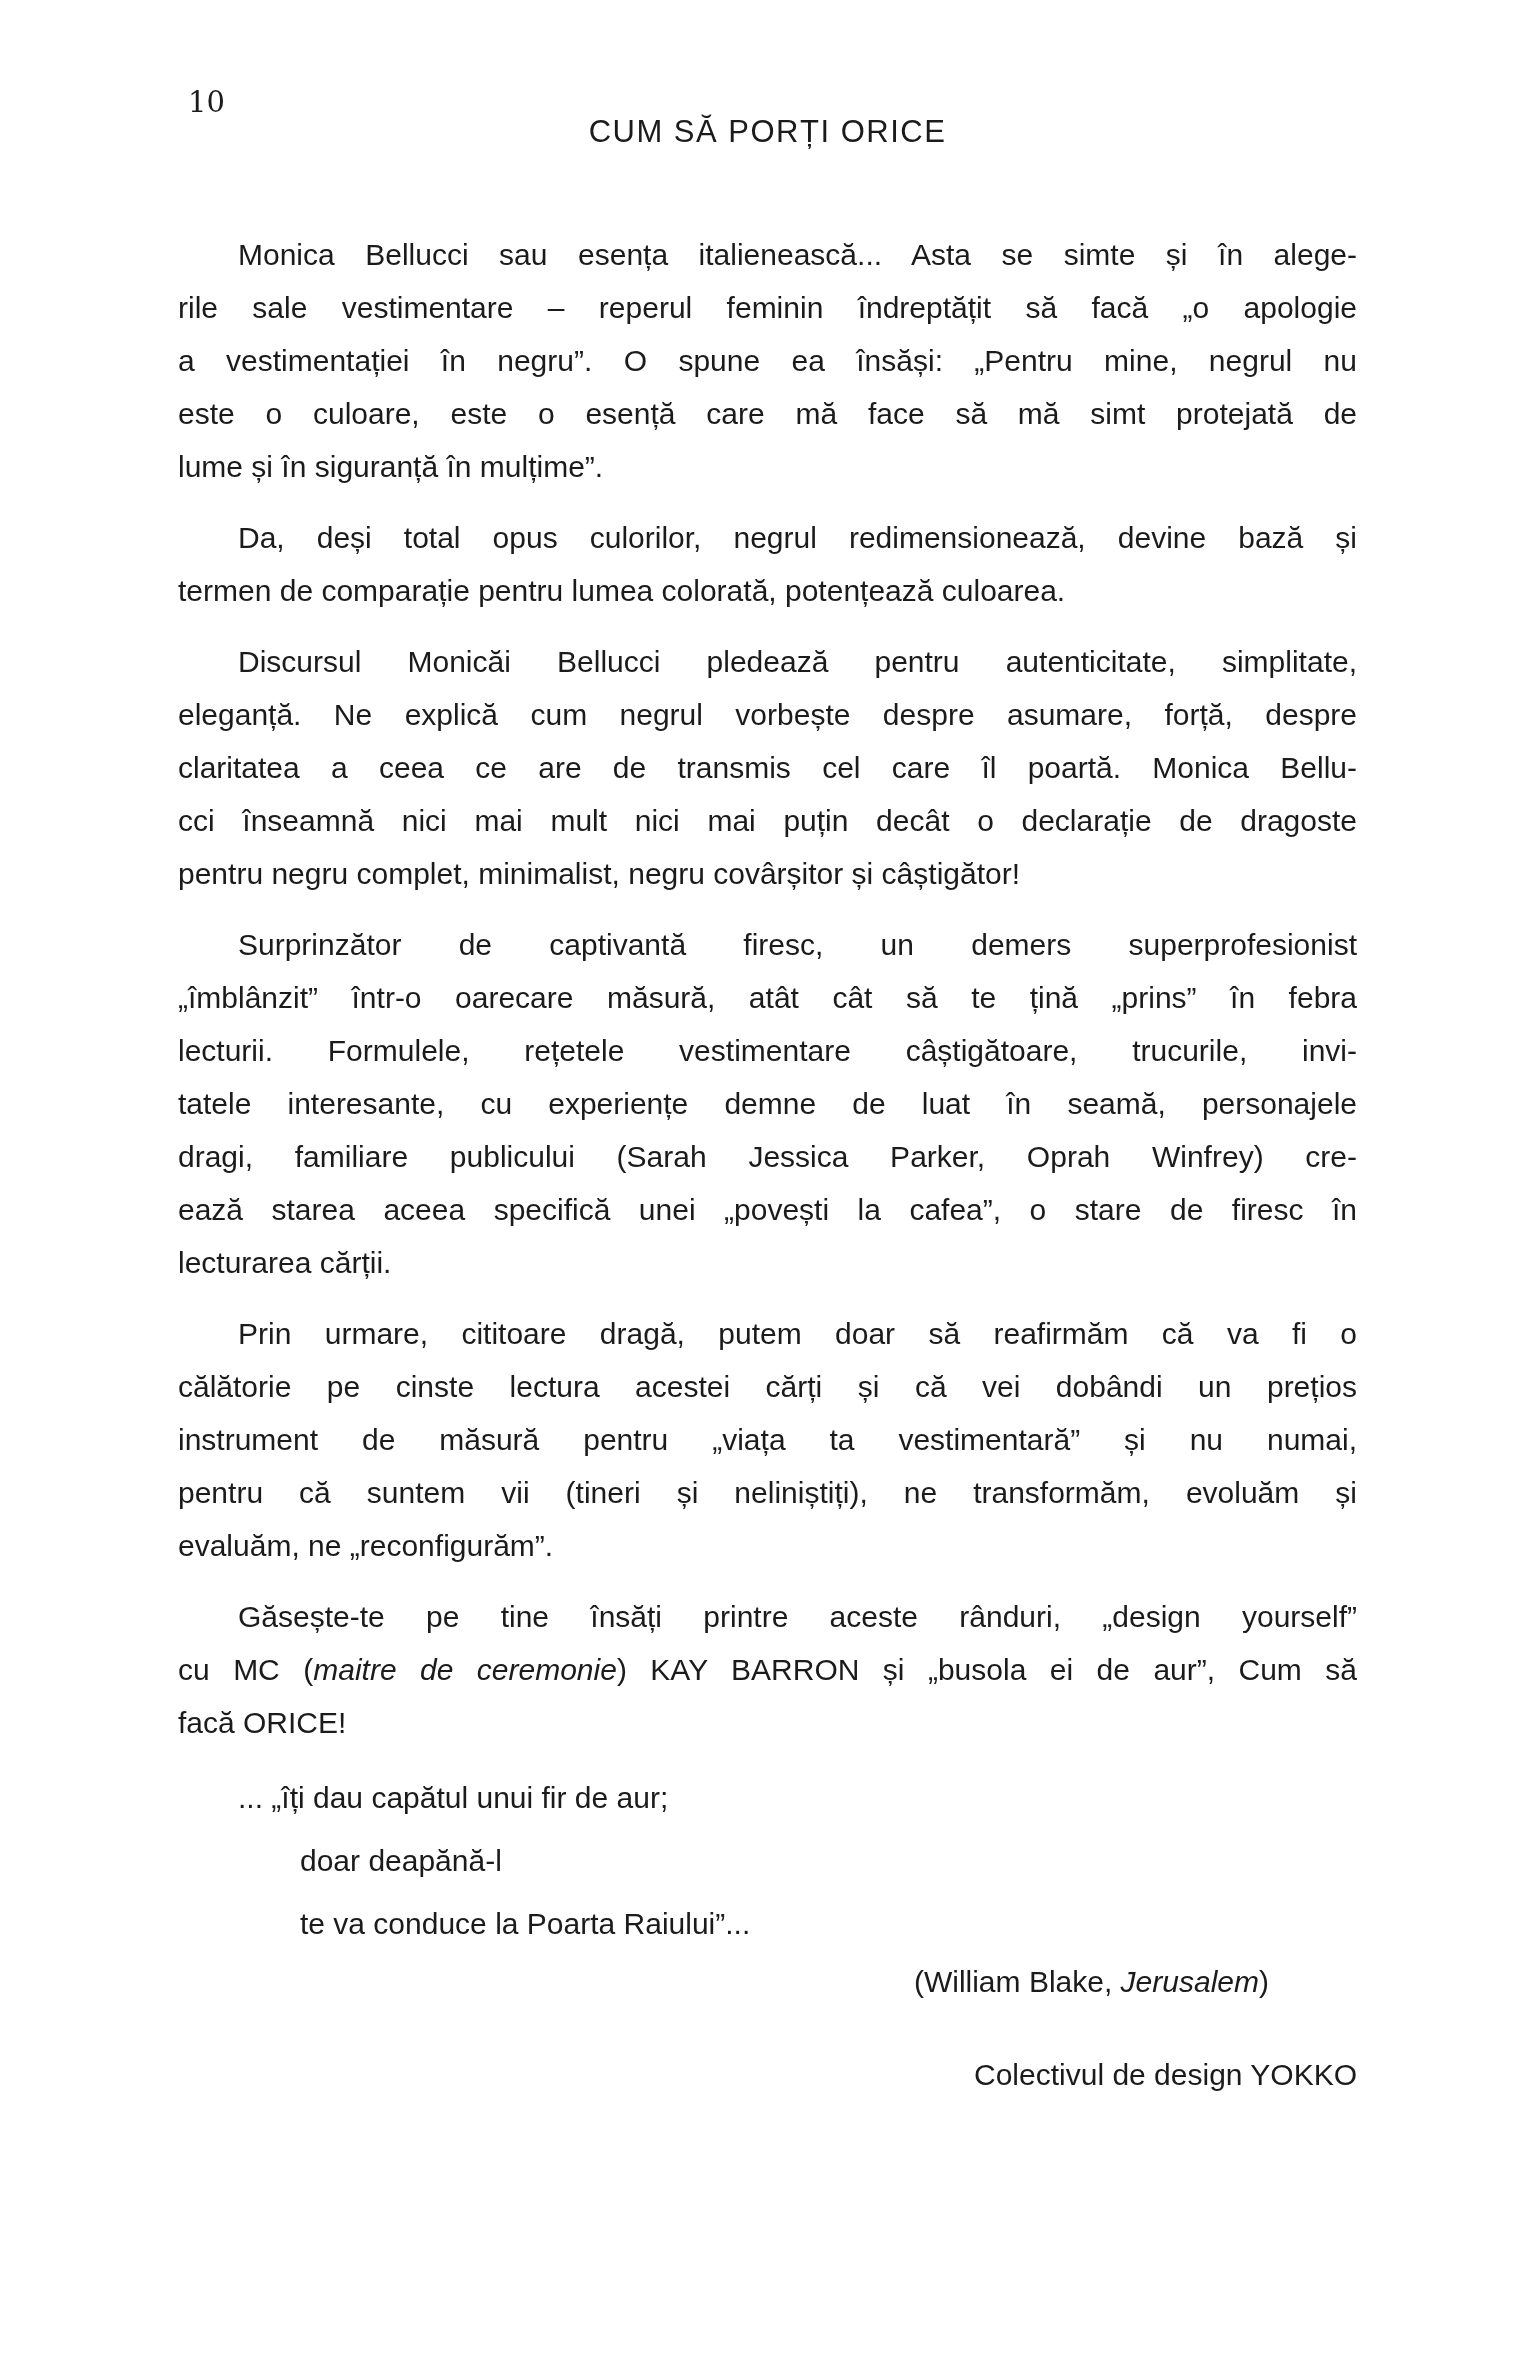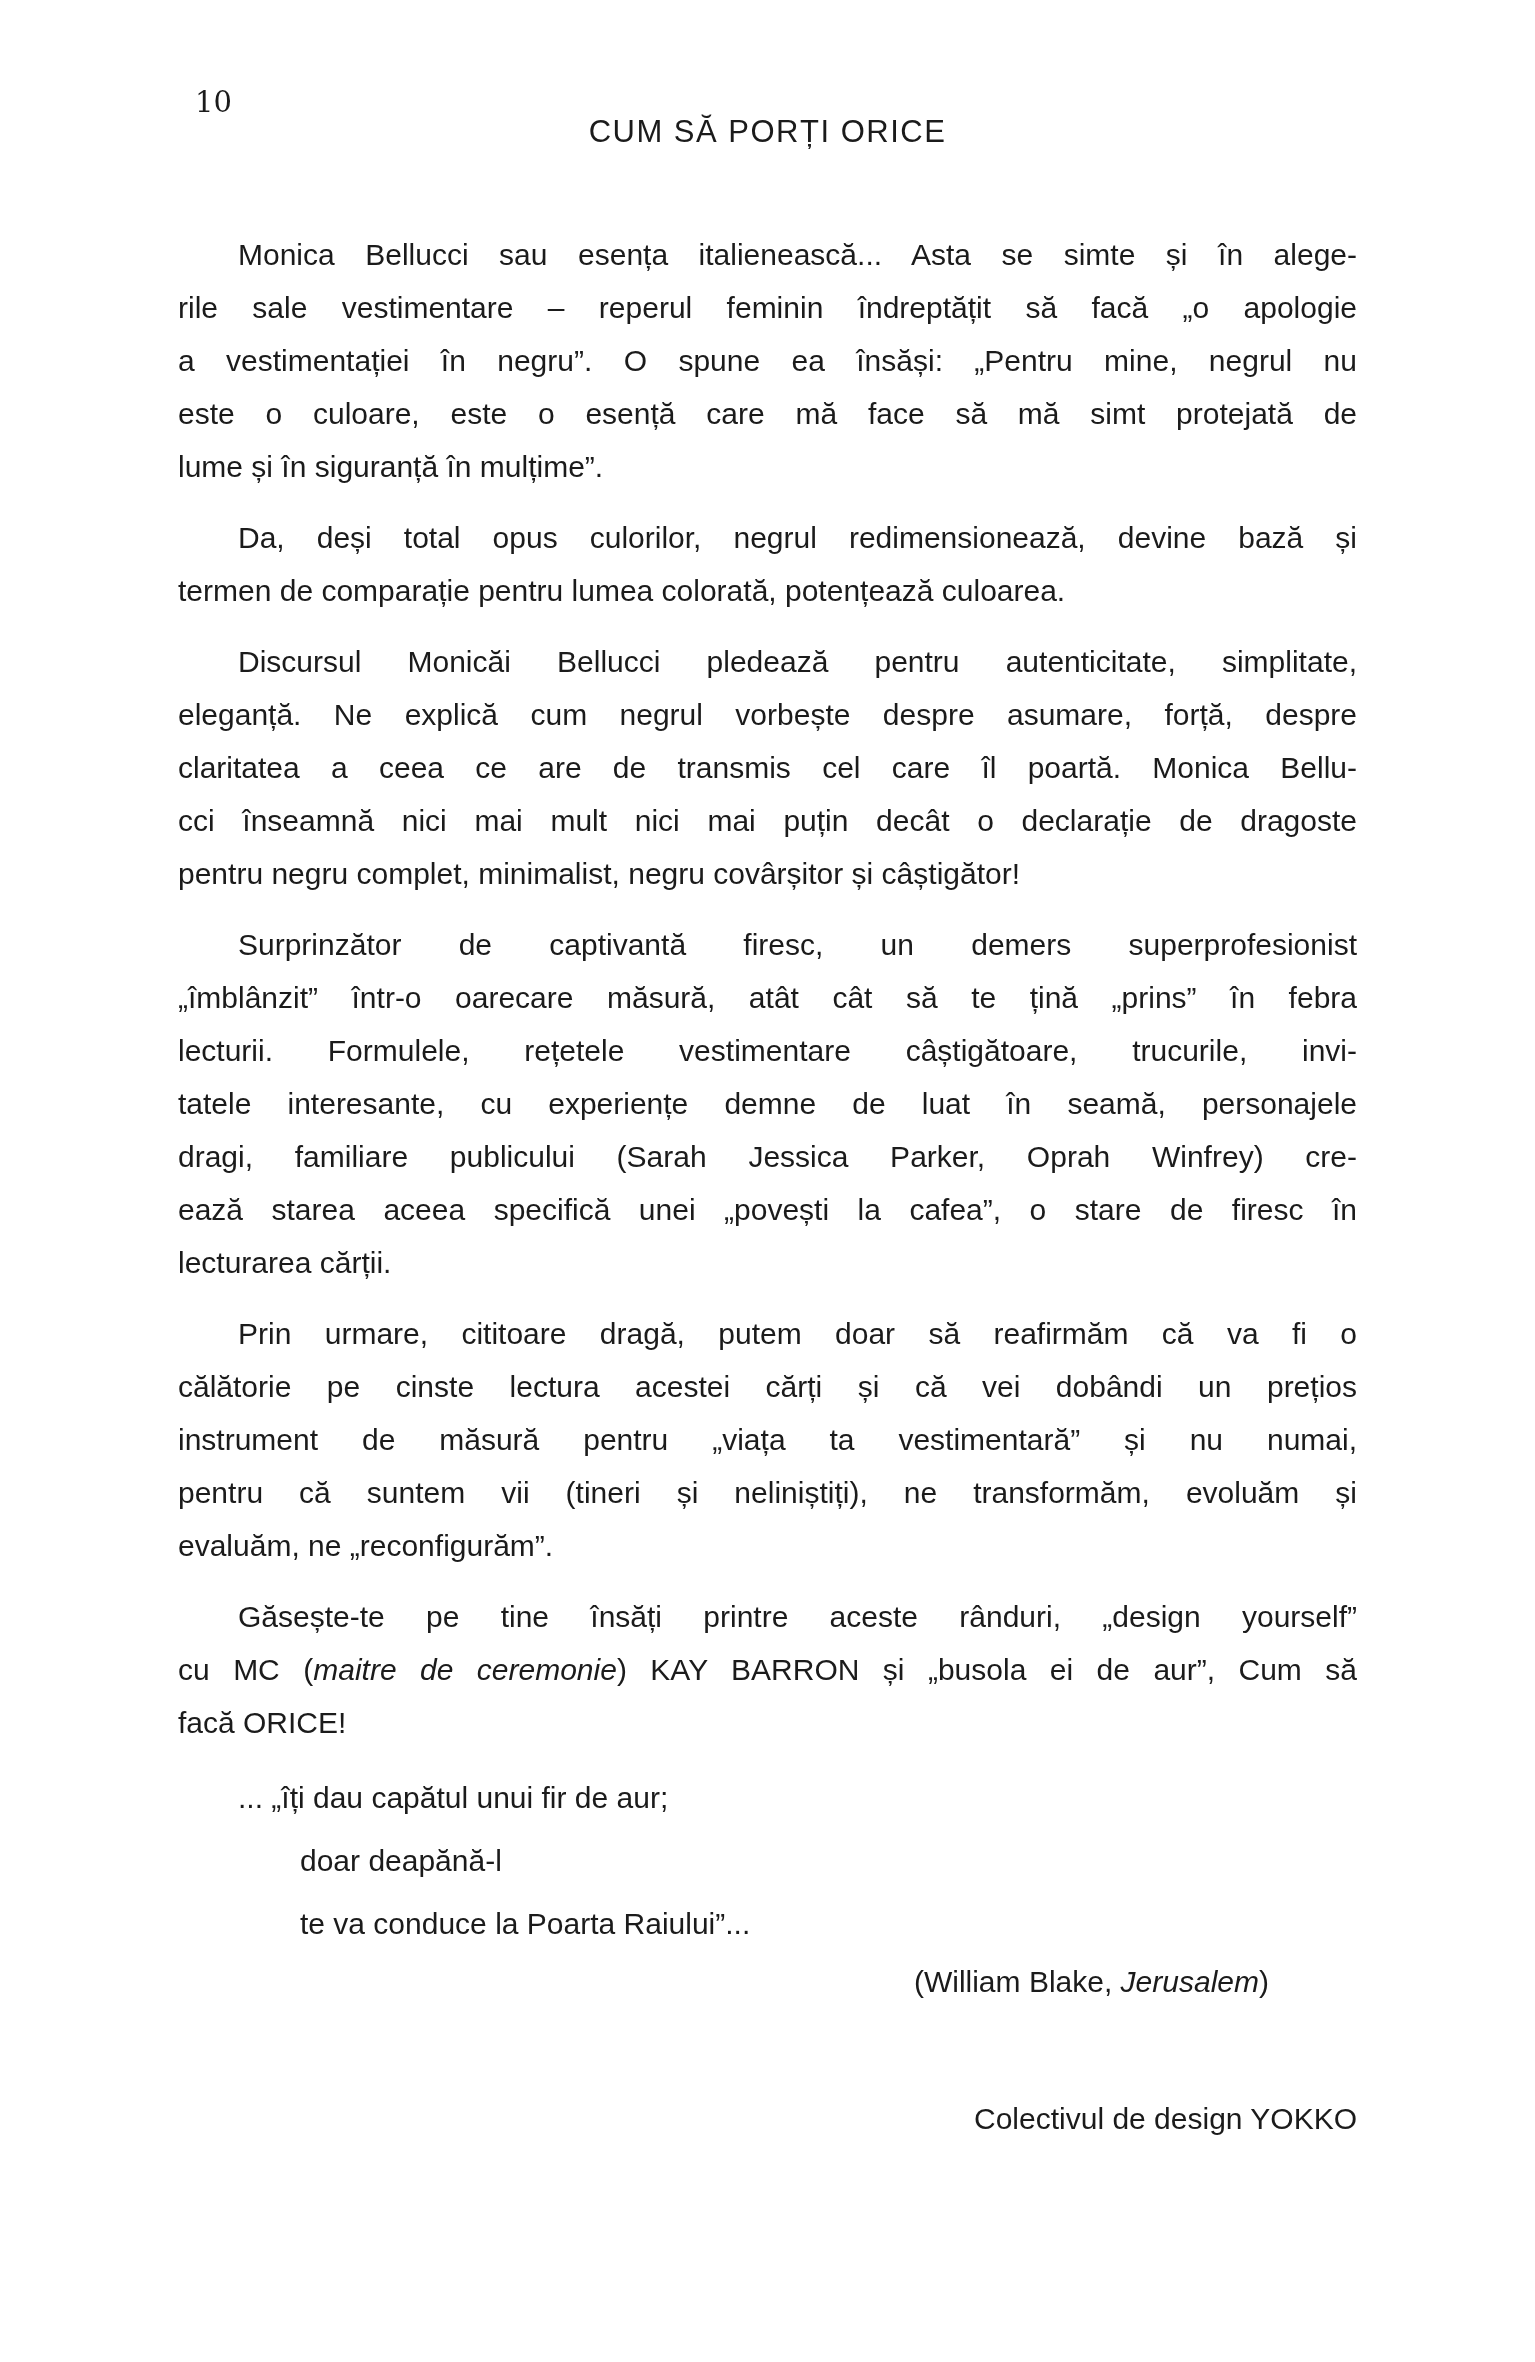--- a/index.html
+++ b/index.html
@@ -18,21 +18,21 @@
     color: var(--ink);
     overflow: hidden;
   }
   .pagehead {
     position: relative;
     padding: 76px 178px 0 178px;
     height: 116px;
   }
   .folio {
     position: absolute;
-    left: 195px;
+    left: 188px;
     top: 82px;
     font-family: "DejaVu Serif", serif;
     font-size: 29px;
     line-height: 40px;
   }
   .running-title {
     text-align: center;
     font-size: 31px;
     letter-spacing: 1.5px;
     line-height: 40px;
@@ -57,21 +57,21 @@
   .verse { margin-top: 17px; }
   .verse .vline { line-height: 63px; text-align: left; }
   .verse .indent-1 { padding-left: 60px; }
   .verse .indent-2 { padding-left: 122px; }
   .attribution {
     margin-top: 0;
     text-align: right;
     padding-right: 88px;
   }
   .signature {
-    margin-top: 84px;
+    margin-top: 40px;
     text-align: right;
   }
 </style>
 </head>
 <body>
 
 <div class="page">
   <header class="pagehead">
     <span class="folio">10</span>
     <div class="running-title">CUM SĂ PORȚI ORICE</div>

